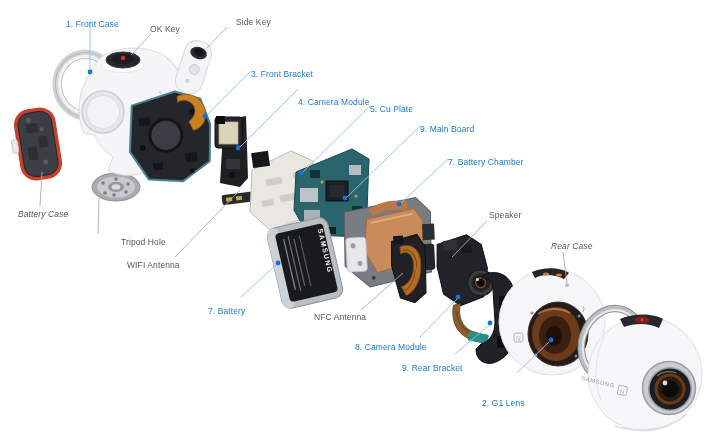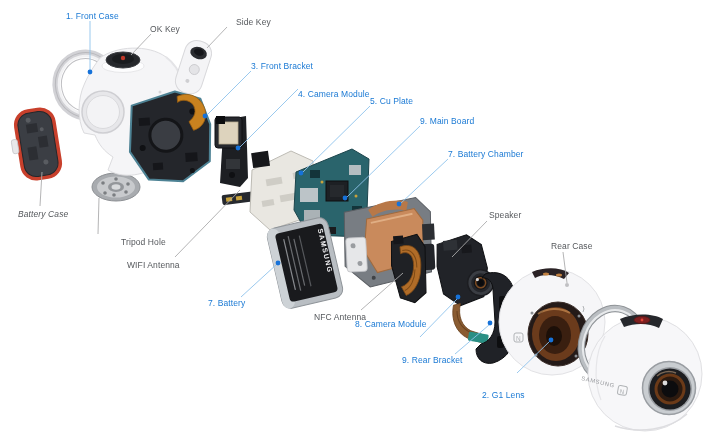--- a/index.html
+++ b/index.html
@@ -5,21 +5,21 @@
   html,body{margin:0;padding:0;background:#fff;}
   .stage{
     position:relative;width:706px;height:446px;background:#ffffff;
     font-family:"Liberation Sans",sans-serif;overflow:hidden;
   }
   .stage svg{position:absolute;left:0;top:0;}
   .lbl{
     position:absolute;font-size:8.5px;line-height:10px;white-space:nowrap;
     letter-spacing:0.1px;
   }
-  .lbl.blue{color:#1a79d4;}
+  .lbl.blue{color:#1a79d4;margin-top:8px;}
   .lbl.dark{color:#55585c;}
 </style>
 </head>
 <body>
 
 <div class="stage">
 
   <svg width="706" height="446" viewBox="0 0 706 446">
 
     <g transform="translate(86,85) rotate(-12)">
@@ -280,18 +280,18 @@
   <div class="lbl blue" style="left:298px;top:89px;">4. Camera Module</div>
   <div class="lbl blue" style="left:370px;top:96px;">5. Cu Plate</div>
   <div class="lbl blue" style="left:420px;top:116px;">9. Main Board</div>
   <div class="lbl blue" style="left:448px;top:149px;">7. Battery Chamber</div>
   <div class="lbl dark" style="left:18px;top:209px;font-style:italic;">Battery Case</div>
   <div class="lbl dark" style="left:81px;top:237px;margin-left:40px;">Tripod Hole</div>
   <div class="lbl dark" style="left:127px;top:260px;text-align:right;">WIFI Antenna</div>
   <div class="lbl blue" style="left:208px;top:298px;">7. Battery</div>
   <div class="lbl dark" style="left:314px;top:312px;">NFC Antenna</div>
   <div class="lbl dark" style="left:489px;top:210px;">Speaker</div>
-  <div class="lbl dark" style="left:551px;top:241px;">Rear Case</div>
-  <div class="lbl blue" style="left:355px;top:319px;">8. Camera Module</div>
+  <div class="lbl dark" style="left:551px;top:241px;font-style:italic;">Rear Case</div>
+  <div class="lbl blue" style="left:355px;top:334px;">8. Camera Module</div>
   <div class="lbl blue" style="left:402px;top:355px;">9. Rear Bracket</div>
   <div class="lbl blue" style="left:482px;top:390px;">2. G1 Lens</div>
 
 </div>
 
 </body></html>

